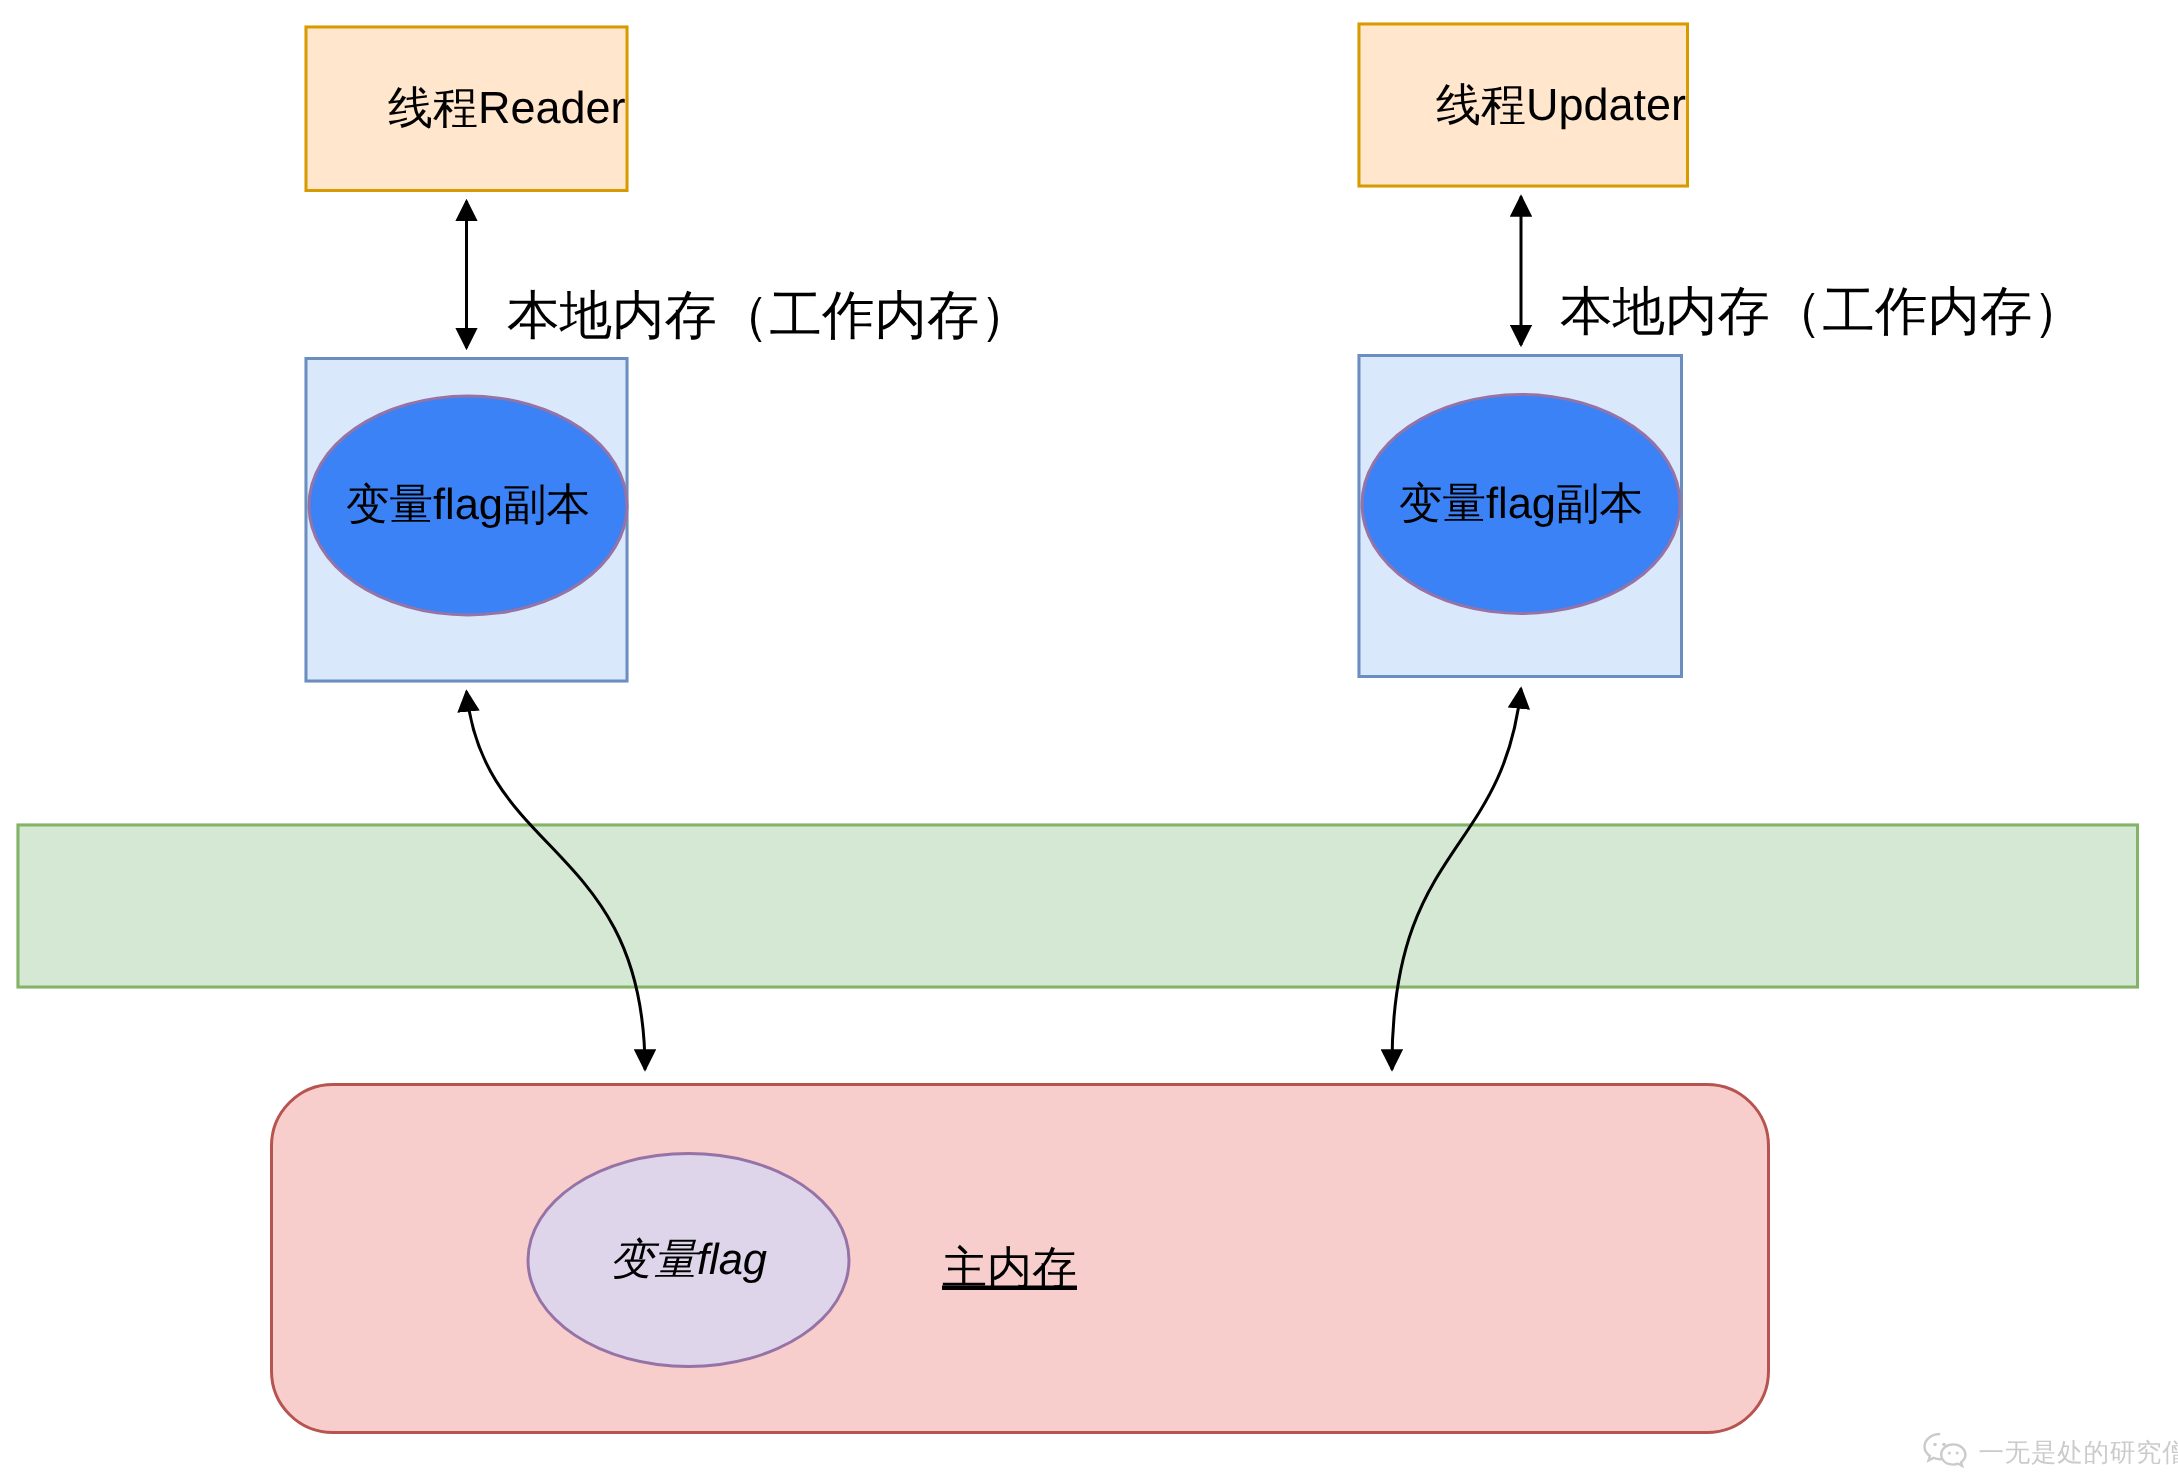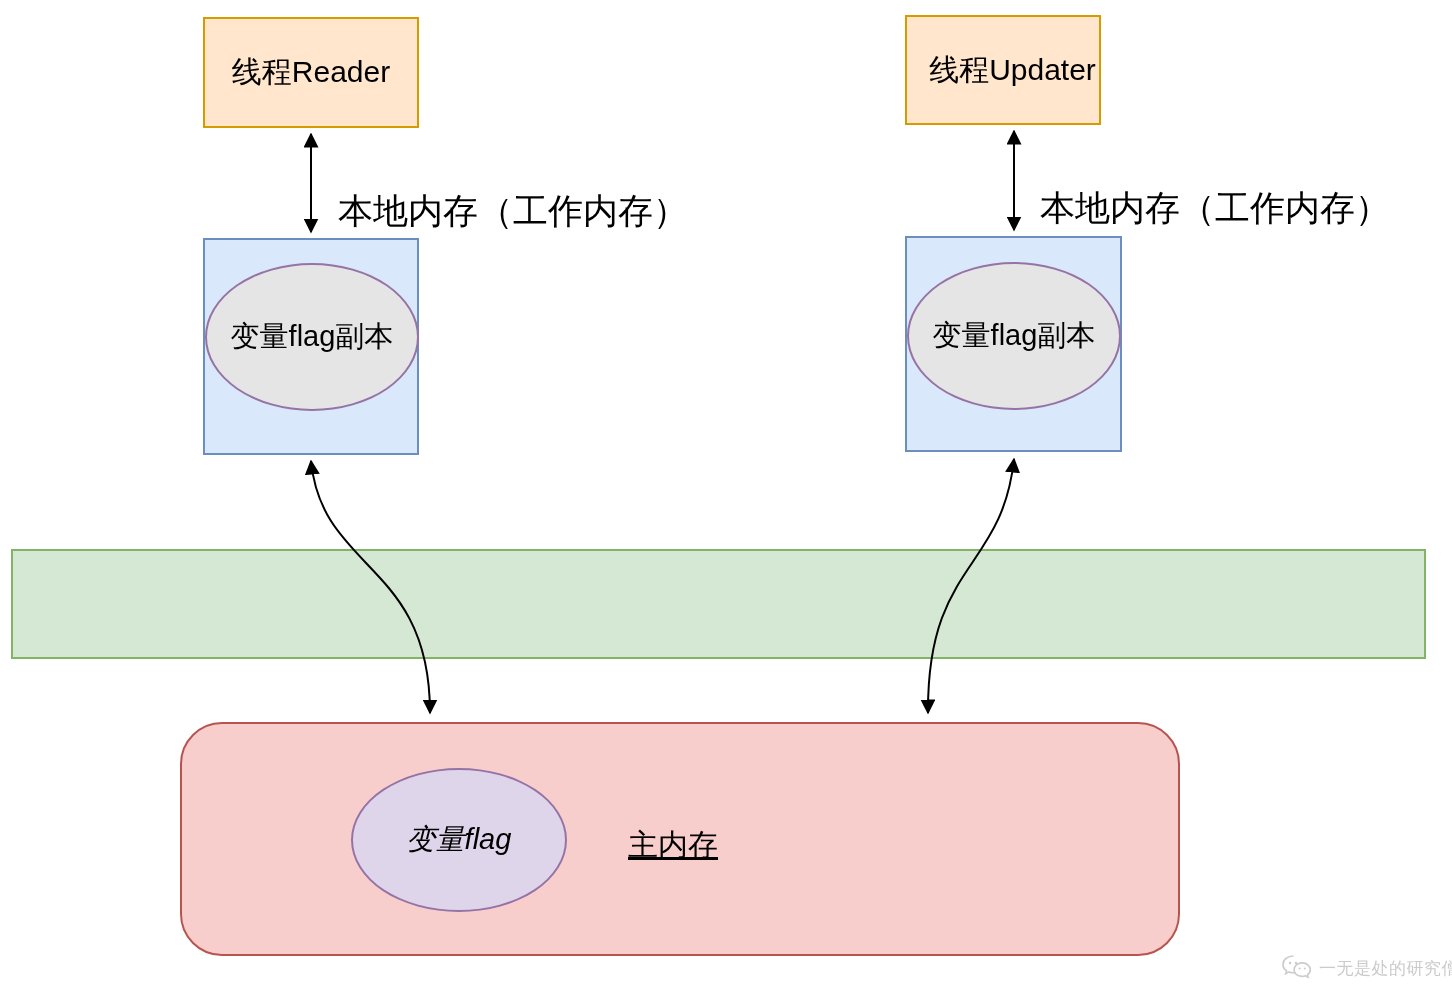--- a/index.html
+++ b/index.html
@@ -14,21 +14,21 @@
     background: #ffffff;
     overflow: hidden;
     font-family: "Liberation Sans", "DejaVu Sans", sans-serif;
     color: #000000;
   }
   .box {
     position: absolute;
     box-sizing: border-box;
     display: flex;
     align-items: center;
-    justify-content: center;
+    justify-content: flex-end;
     text-align: center;
   }
   .thread-box {
     background: #ffe6cc;
     border: 2px solid #d79b00;
     font-size: 30px;
   }
   .memory-box {
     background: #dae8fc;
     border: 2px solid #6c8ebf;
@@ -37,21 +37,21 @@
     position: absolute;
     box-sizing: border-box;
     border-radius: 50%;
     display: flex;
     align-items: center;
     justify-content: center;
     text-align: center;
     font-size: 29px;
   }
   .copy-ellipse {
-    background: #e5e5e5;
+    background: #3b82f6;
     border: 2px solid #9673a6;
     text-align: center;
   }
   .flag-ellipse {
     background: #ded5eb;
     border: 2px solid #9673a6;
   }
   .mem-label {
     position: absolute;
     font-size: 35px;
@@ -119,21 +119,21 @@
 </style>
 </head>
 <body>
 
 <div id="canvas">
 
   <div class="box thread-box" style="left:203px; top:17px; width:216px; height:111px;">
     <span>线程Reader</span>
   </div>
 
-  <div class="box thread-box" style="left:905px; top:15px; width:196px; height:110px;padding-left:19px;">
+  <div class="box thread-box" style="left:905px; top:15px; width:221px; height:110px;padding-left:19px;">
     <span>线程Updater</span>
   </div>
 
   <div class="mem-label" style="left:338px; top:192px;">本地内存（工作内存）</div>
 
   <div class="mem-label" style="left:1040px; top:189px;">本地内存（工作内存）</div>
 
   <div class="box memory-box" style="left:203px; top:238px; width:216px; height:217px;"></div>
 
   <div class="box memory-box" style="left:905px; top:236px; width:217px; height:216px;"></div>

